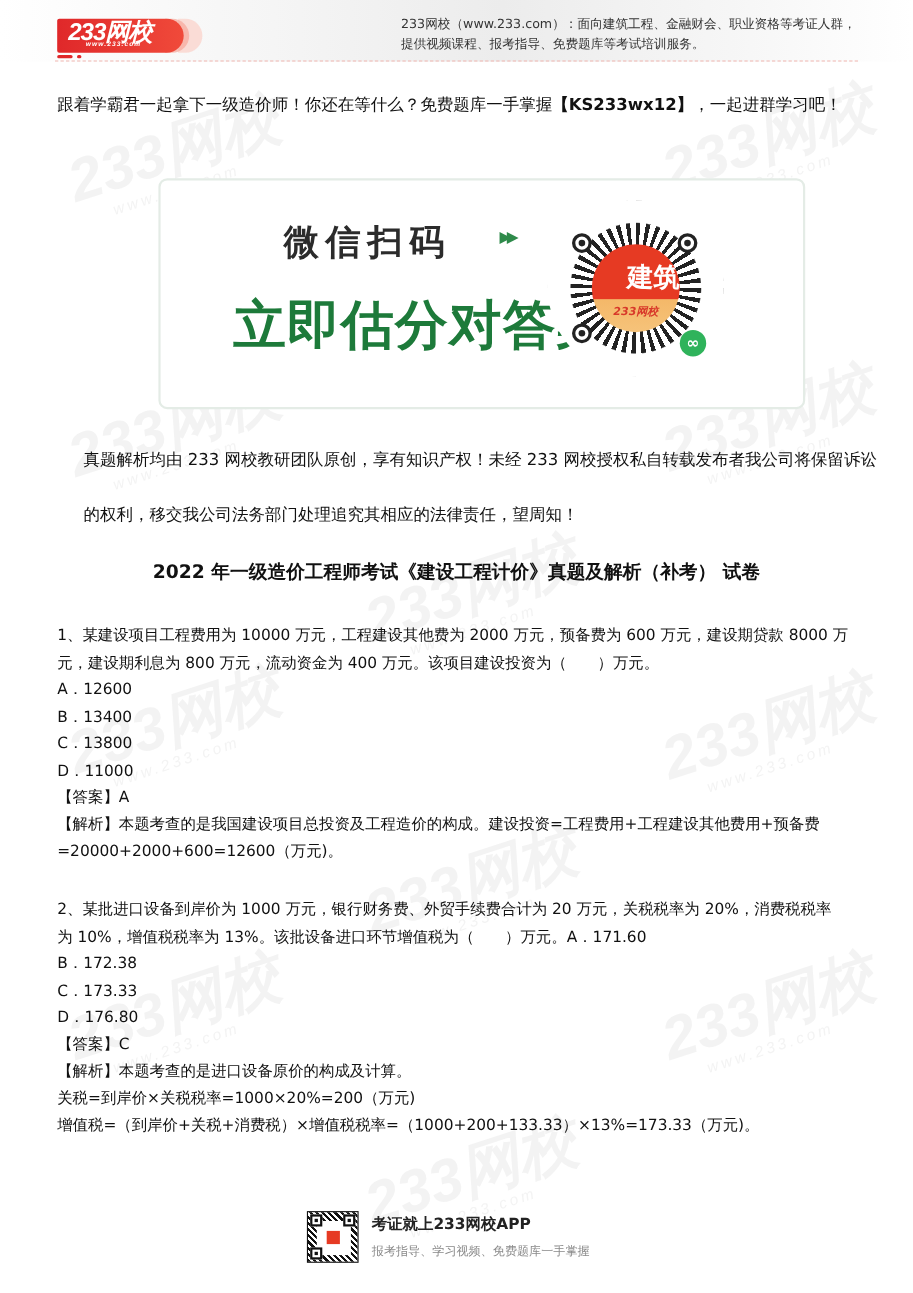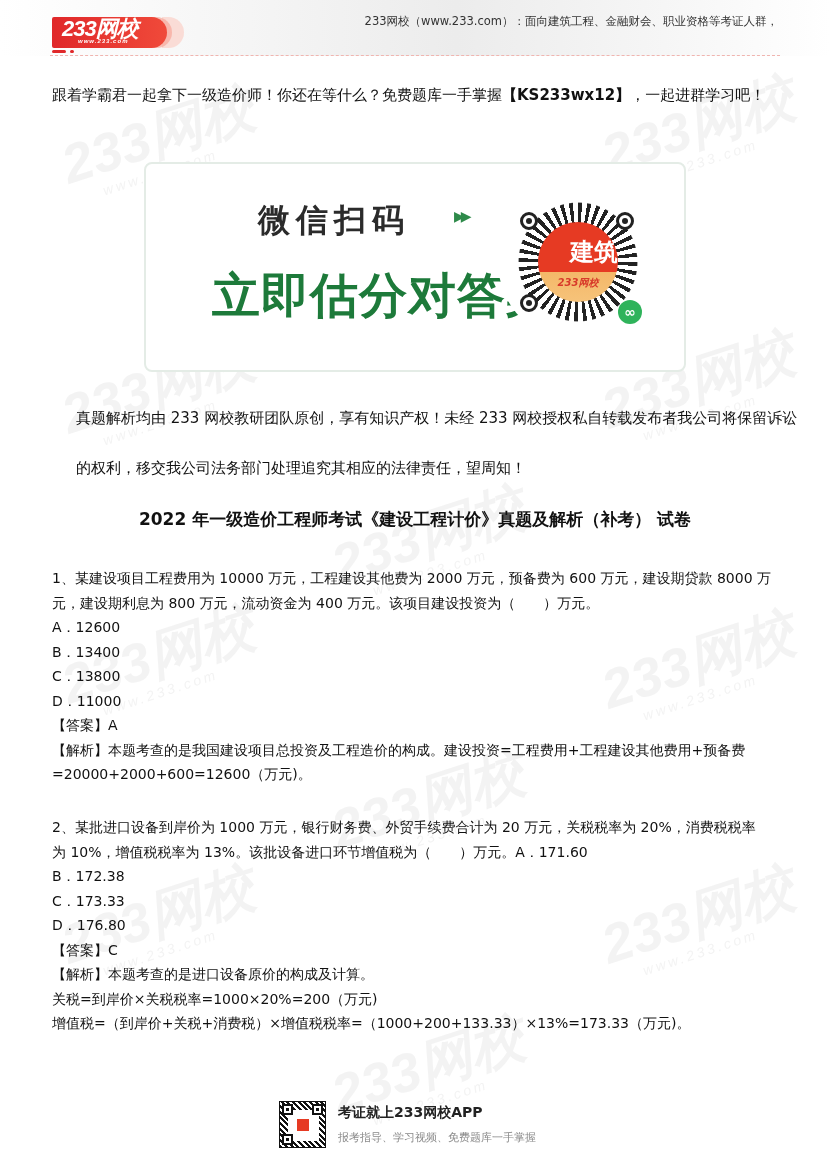--- a/index.html
+++ b/index.html
@@ -32,21 +32,21 @@
     font-style: italic; font-weight: bold; font-size: 54px; transform: rotate(-18deg); pointer-events: none; white-space: nowrap; }
   .wm small { display: block; font-size: 14px; letter-spacing: 3px; margin-left: 30px; margin-top: -10px; font-weight: normal; }
 
   
   .para { position: absolute; left: 52px; width: 730px; font-size: 15px; color: #111; }
   .p-intro { top: 70px; line-height: 50px; }
   .p-intro b { font-weight: bold; }
   .p-copy { top: 393px; line-height: 50px; margin-left: 24px; }
 
   
-  .banner { position: absolute; left: 144px; top: 162px; width: 542px; height: 210px;
+  .banner { position: absolute; left: 144px; top: 162px; width: 588px; height: 210px;
     border: 2px solid #e4ece6; border-radius: 8px; background: #fff; }
   .banner-scan { position: absolute; left: 112px; top: 35px; font-size: 32px; font-weight: bold;
     color: #2b2b2b; letter-spacing: 6px; }
   .banner-arrow { position: absolute; left: 308px; top: 44px; font-size: 14px; color: #2e8a4a; letter-spacing: -4px; }
   .banner-cta { position: absolute; left: 66px; top: 100px; font-size: 48px; font-weight: bold;
     color: #1d7a3a; letter-spacing: 1px; }
   .qr { position: absolute; left: 352px; top: 18px; width: 160px; height: 160px; border-radius: 50%;
     background:
       radial-gradient(circle, transparent 52%, #fff 53%),
       repeating-conic-gradient(#222 0deg 4deg, #fff 4deg 9deg); }
@@ -87,20 +87,21 @@
 <div class="logo-ring2"></div>
 <div class="logo-ring1"></div>
 <div class="logo">
   <span class="logo-main">233网校</span>
   <span class="logo-sub">www.233.com</span>
 </div>
 <div class="logo-bar1"></div>
 <div class="logo-bar2"></div>
 <div class="tagline">
   <div>233网校（www.233.com）：面向建筑工程、金融财会、职业资格等考证人群，</div>
+  <div>提供视频课程、报考指导、免费题库等考试培训服务。</div>
 </div>
 <div class="header-line"></div>
 
 <div class="wm" style="left:60px;top:100px;"><span>233网校</span><small>www.233.com</small></div>
 <div class="wm" style="left:600px;top:90px;"><span>233网校</span><small>www.233.com</small></div>
 <div class="wm" style="left:60px;top:350px;"><span>233网校</span><small>www.233.com</small></div>
 <div class="wm" style="left:600px;top:345px;"><span>233网校</span><small>www.233.com</small></div>
 <div class="wm" style="left:330px;top:500px;"><span>233网校</span><small>www.233.com</small></div>
 <div class="wm" style="left:60px;top:620px;"><span>233网校</span><small>www.233.com</small></div>
 <div class="wm" style="left:600px;top:625px;"><span>233网校</span><small>www.233.com</small></div>

